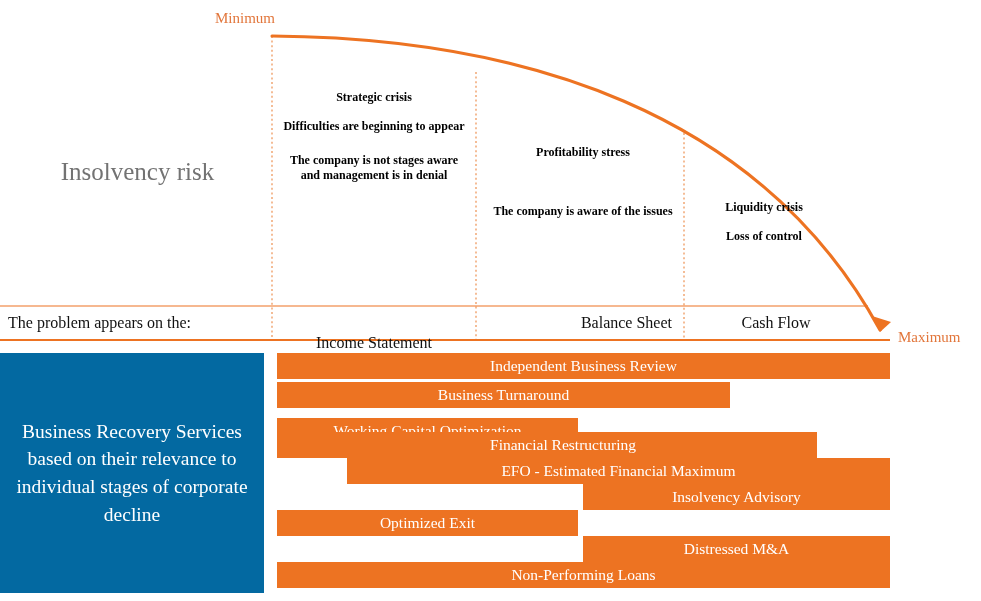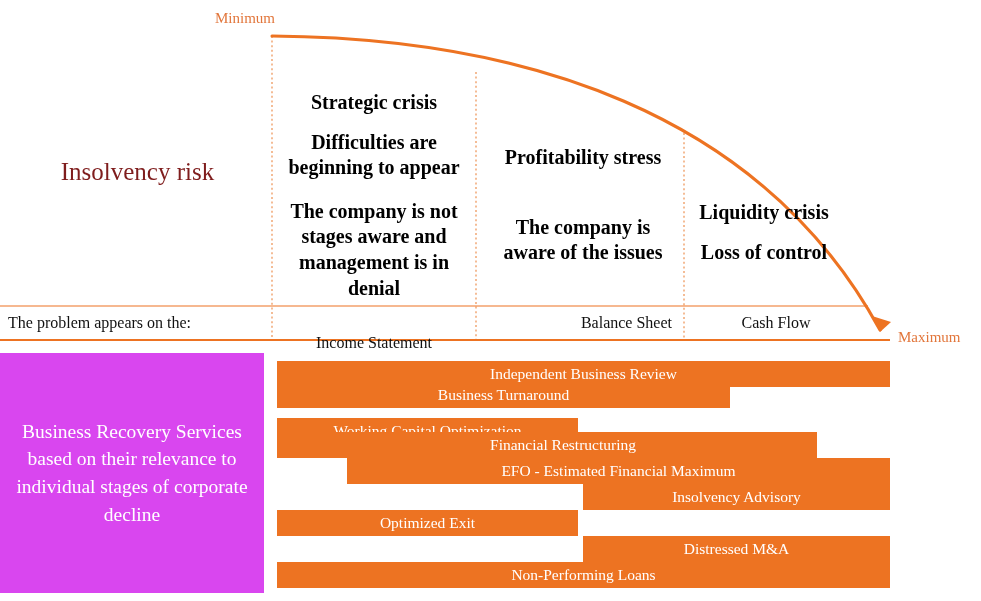--- a/index.html
+++ b/index.html
@@ -37,34 +37,34 @@
     white-space: nowrap;
   }
   #label-minimum { left: 215px; top: 10px; }
   #label-maximum { left: 898px; top: 329px; }
 
   #insolvency-risk-title {
     position: absolute;
     left: 30px; top: 158px;
     width: 215px;
     text-align: center;
-    color: #7f1d1d;
+    color: #737373;
     font-size: 25px;
     font-family: "Liberation Serif", "DejaVu Serif", serif;
     white-space: nowrap;
   }
 
   
   .stage-col {
     position: absolute;
     text-align: center;
     color: #000000;
     font-family: "Liberation Serif", "DejaVu Serif", serif;
     font-weight: bold;
-    font-size: 20px;
+    font-size: 12px;
     line-height: 1.28;
   }
   .stage-col .stage-title { margin: 0 0 14px 0; }
   .stage-col .stage-desc  { margin: 0; }
 
   #stage-col-1 { left: 279px; top: 90px;  width: 190px; }
   #stage-col-2 { left: 488px; top: 145px; width: 190px; }
   #stage-col-3 { left: 694px; top: 200px; width: 140px; }
 
   
@@ -87,21 +87,21 @@
   #problem-label { left: 8px; width: 258px; text-align: left; }
   #problem-cell-1 { left: 272px; width: 204px; text-align: center; margin-top: 20px; }
   #problem-cell-2 { left: 464px; width: 208px; text-align: right; }
   #problem-cell-3 { left: 684px; width: 184px; text-align: center; }
 
   
   #services-panel {
     position: absolute;
     left: 0; top: 353px;
     width: 264px; height: 240px;
-    background: #d946ef;
+    background: #0369a1;
     display: flex;
     align-items: center;
     justify-content: center;
   }
   #services-panel-text {
     color: #FFFFFF;
     font-size: 19.5px;
     line-height: 1.42;
     text-align: center;
     padding: 0 14px;
@@ -178,21 +178,21 @@
     <div class="problem-cell" id="problem-cell-1">Income Statement</div>
     <div class="problem-cell" id="problem-cell-2">Balance Sheet</div>
     <div class="problem-cell" id="problem-cell-3">Cash Flow</div>
   </div>
 
   <div id="services-panel">
     <div id="services-panel-text">Business Recovery Services based on their relevance to individual stages of corporate decline</div>
   </div>
 
   <div id="bars-area">
-      <div class="bar-row" style="top: 8px;">
+      <div class="bar-row" style="top: 0px;">
         <div class="bar" style="left: 277px; width: 613px; height: 26px; line-height: 26px; background: rgb(237, 115, 34);">Independent Business Review</div>
       </div>
       <div class="bar-row" style="top: 29px;">
         <div class="bar" style="left: 277px; width: 453px; height: 26px; line-height: 26px; background: rgb(237, 115, 34);">Business Turnaround</div>
       </div>
       <div class="bar-row" style="top: 53px;">
         <div class="bar" style="left: 277px; width: 301px; height: 26px; line-height: 26px; background: rgb(237, 115, 34); margin-top: 12px;">Working Capital Optimization</div>
       </div>
       <div class="bar-row" style="top: 79px;">
         <div class="bar" style="left: 277px; width: 508px; height: 26px; line-height: 26px; background: rgb(237, 115, 34); padding-left: 32px;">Financial Restructuring</div>

